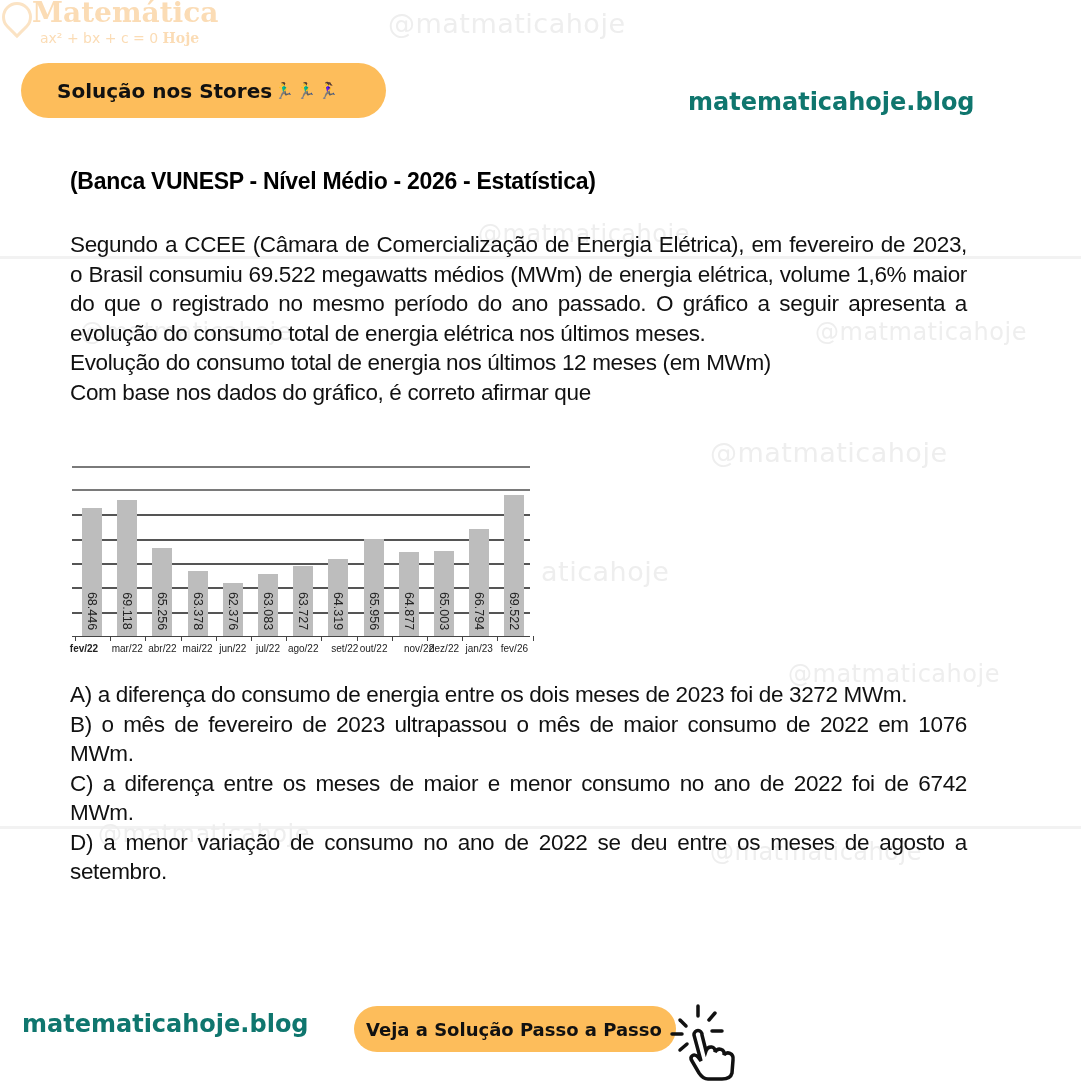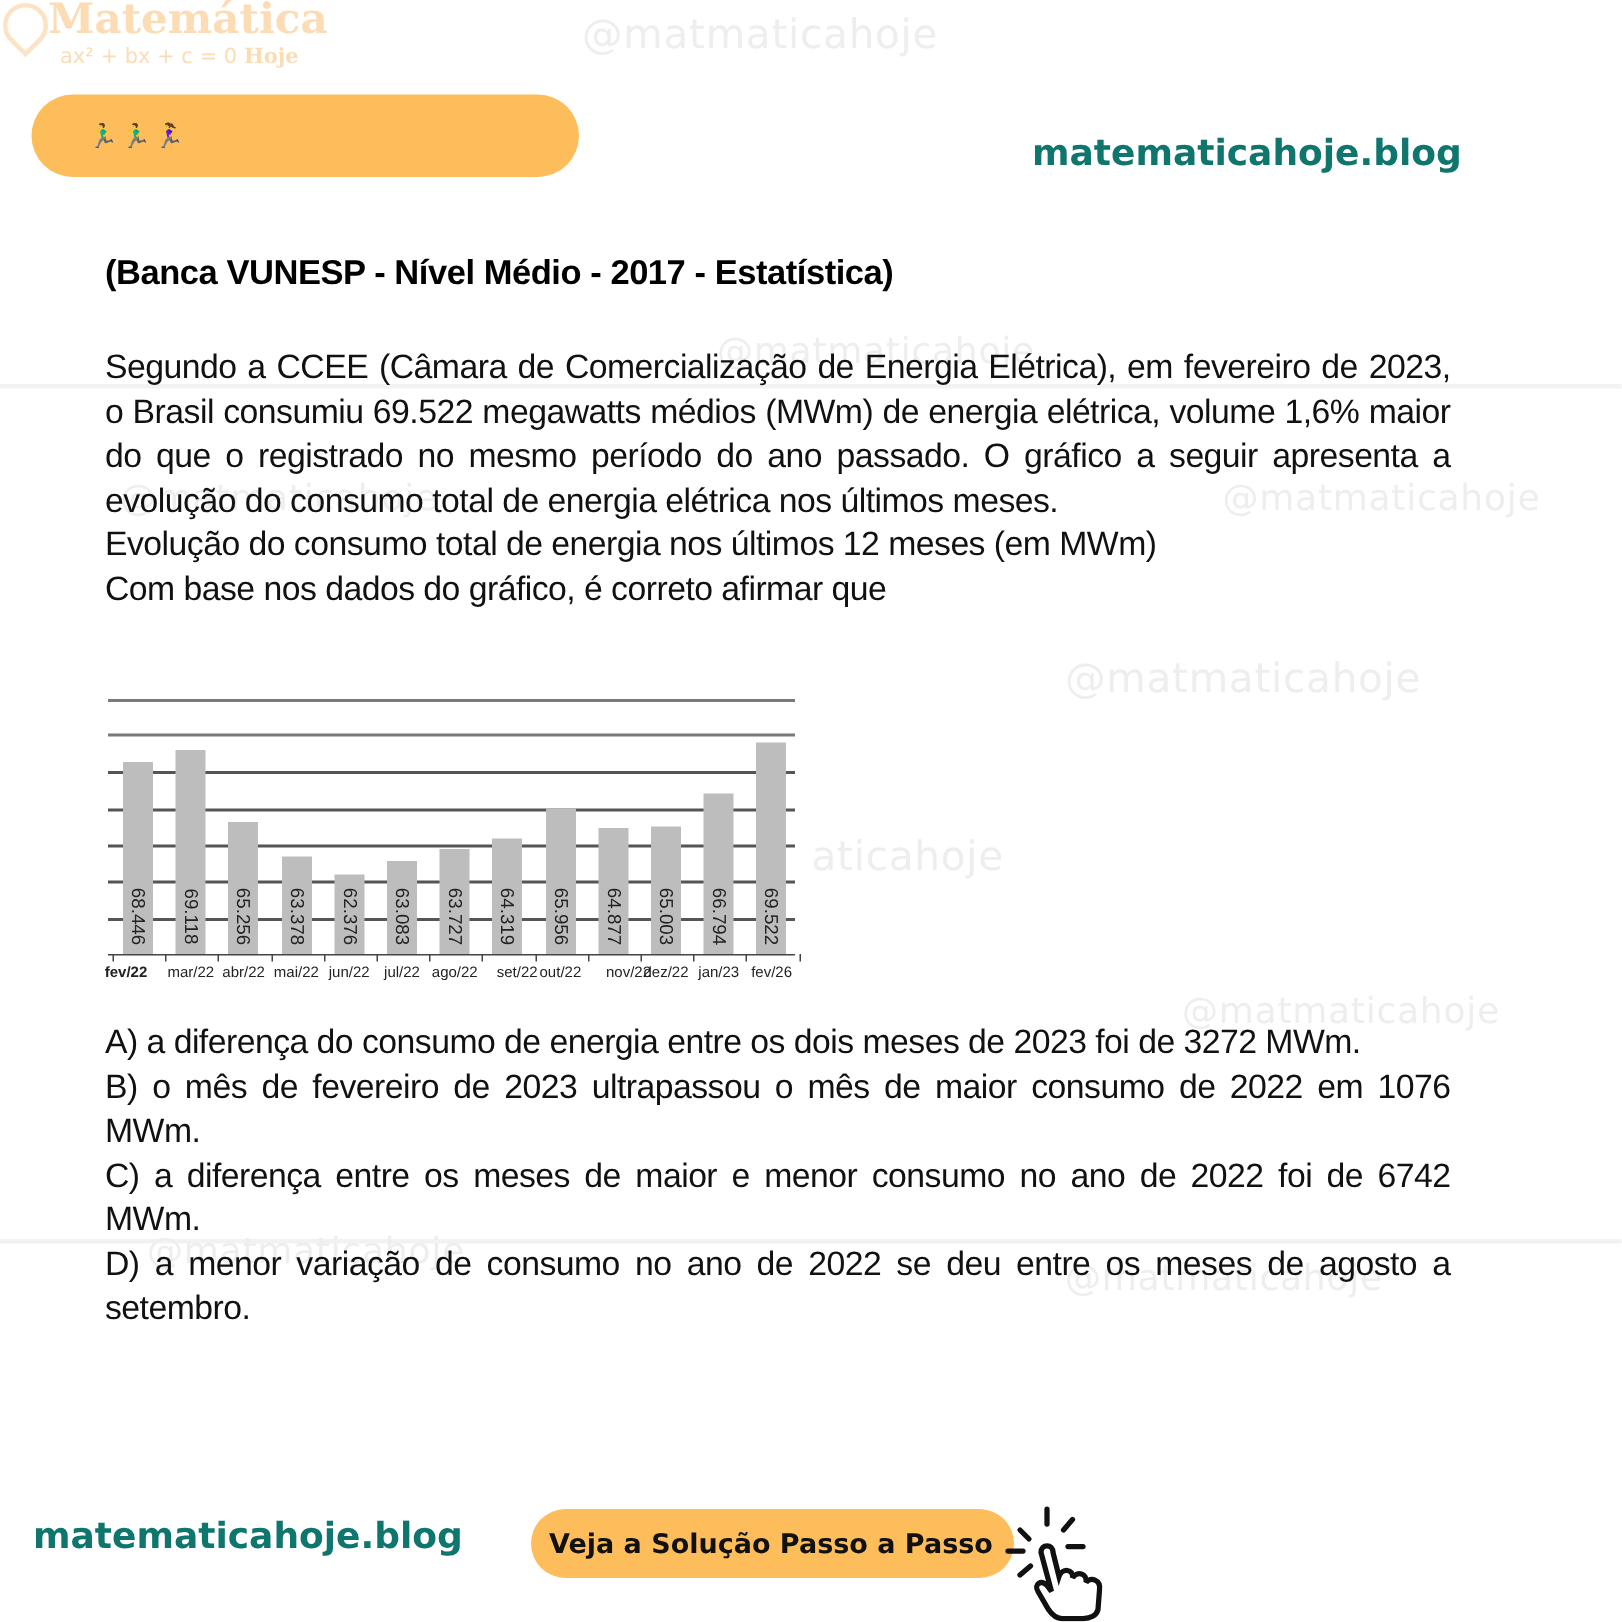--- a/index.html
+++ b/index.html
@@ -85,26 +85,27 @@
 <div class="logo">
   <div class="pin"></div>
   <div class="title">Matemática</div>
   <div class="formula">
     <span>ax² + bx + c = 0</span>
     <b>Hoje</b>
   </div>
 </div>
 
 <div class="pill pill-top">
+  <span>Solução nos Stores</span>
   <span class="runners">🏃‍♂️🏃‍♂️🏃‍♀️</span>
 </div>
 
 <div class="site" style="left:688px; top:88px;">matematicahoje.blog</div>
 
-<div class="heading">(Banca VUNESP - Nível Médio - 2017 - Estatística)</div>
+<div class="heading">(Banca VUNESP - Nível Médio - 2026 - Estatística)</div>
 
 <div class="para" style="top:230px;">
   <p class="last">Segundo a CCEE (Câmara de Comercialização de Energia Elétrica), em fevereiro de 2023, o Brasil consumiu 69.522 megawatts médios (MWm) de energia elétrica, volume 1,6% maior do que o registrado no mesmo período do ano passado. O gráfico a seguir apresenta a evolução do consumo total de energia elétrica nos últimos meses.</p>
   <p style="white-space:nowrap;">Evolução do consumo total de energia nos últimos 12 meses (em MWm)</p>
   <p>Com base nos dados do gráfico, é correto afirmar que</p>
 </div>
 
 <div class="chart" id="chart">
   <div class="grid light" style="top:11px;"></div>
   <div class="grid light" style="top:34px;"></div>

